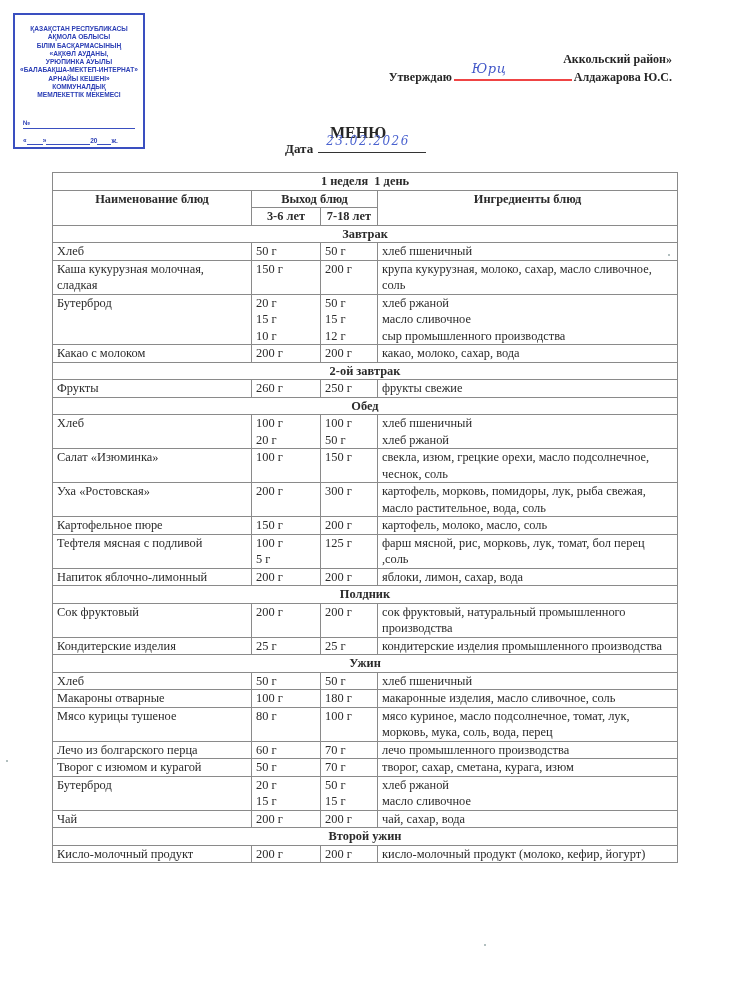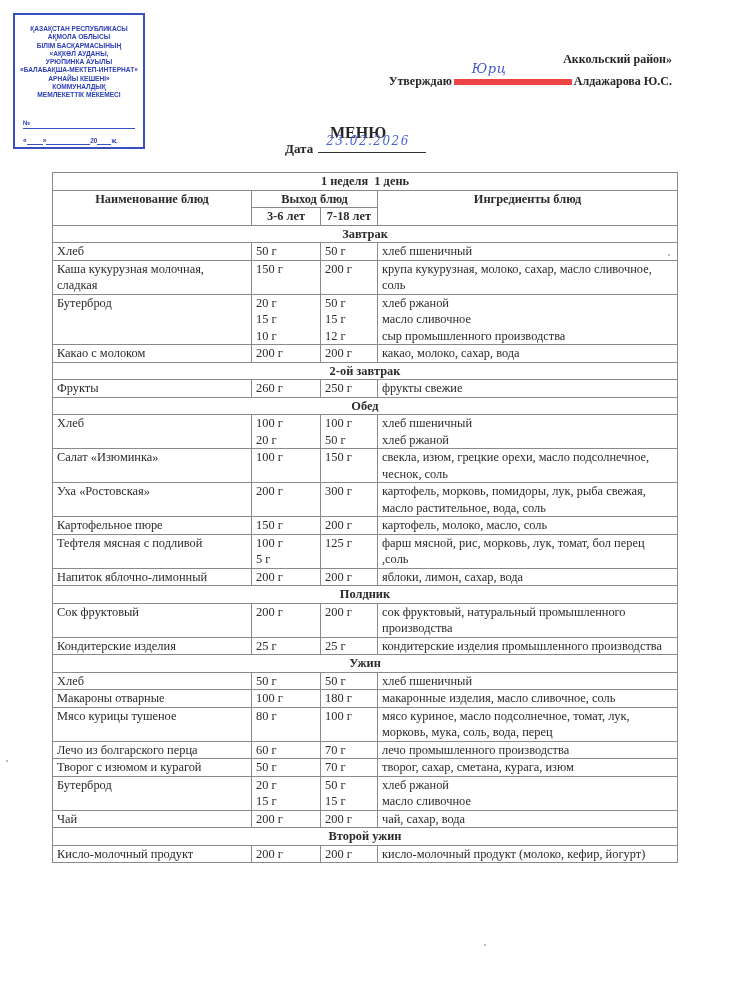--- a/index.html
+++ b/index.html
@@ -16,21 +16,21 @@
   .stamp .ln { display: block; white-space: nowrap; }
   .stamp .fld { position: absolute; left: 8px; right: 8px; font-size: 6.5px; text-align: left; }
   .stamp .fld1 { top: 104px; border-bottom: 1px solid #3a4fc0; height: 9px; }
   .stamp .fld2 { top: 122px; height: 9px; }
   .stamp .fld2 .u { display: inline-block; border-bottom: 1px solid #3a4fc0; height: 7px; vertical-align: bottom; }
 
   .approve {
     position: absolute; right: 60px; top: 52px; text-align: right;
     font-weight: bold; font-size: 12px; line-height: 15px; color: #262626;
   }
-  .approve .sig-line { display: inline-block; width: 118px; border-bottom: 6px solid #ef4444; position: relative; height: 12px; vertical-align: baseline; margin: 0 2px; }
+  .approve .sig-line { display: inline-block; width: 118px; border-bottom: 2px solid #ef4444; position: relative; height: 12px; vertical-align: baseline; margin: 0 2px; }
   .approve .sig {
     position: absolute; left: 18px; top: -6px; font-family: "DejaVu Serif", serif; font-style: italic;
     font-weight: normal; color: #4257c8; font-size: 13px; letter-spacing: 0.5px;
   }
 
   .menu-title {
     position: absolute; left: 330px; top: 124px; font-weight: bold; font-size: 16px; color: #262626;
   }
   .date-row {
     position: absolute; left: 285px; top: 139px; font-weight: bold; font-size: 13px; color: #262626; text-align: center;

